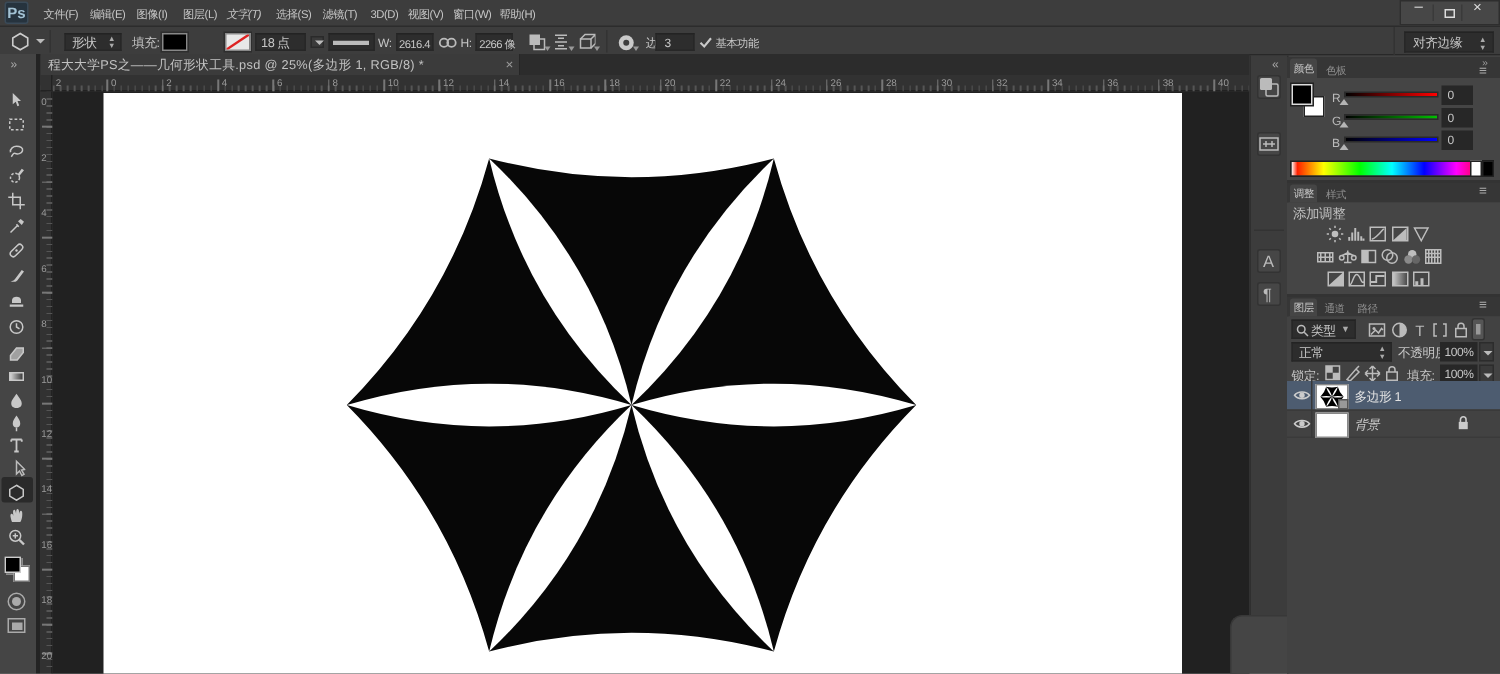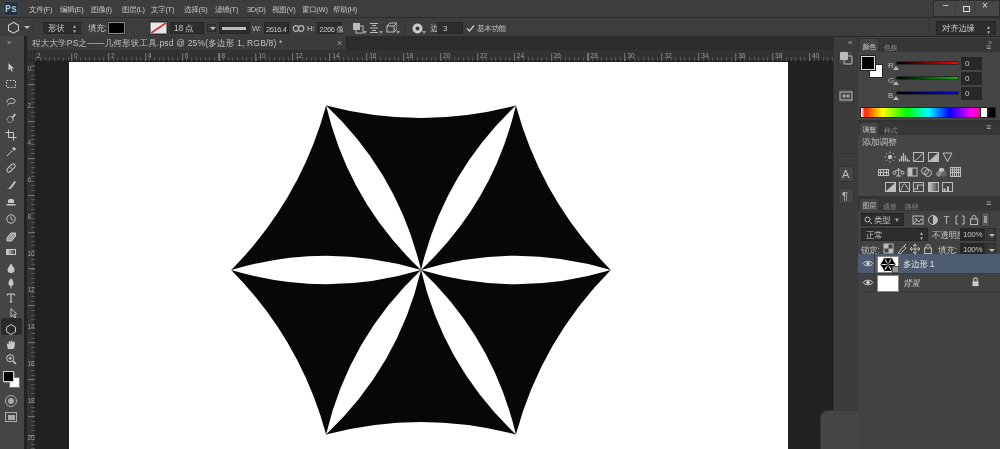--- a/index.html
+++ b/index.html
@@ -5,26 +5,26 @@
 div,span{position:absolute;}
 .t{color:#c6c6c6;font-size:8.5px;line-height:11px;white-space:nowrap;letter-spacing:-0.3px;}
 .m{color:#c6c6c6;font-size:7.5px;line-height:10px;white-space:nowrap;letter-spacing:-0.3px;}
 .dim{color:#8f8f8f;}
 .box{background:#2d2d2d;border:1px solid #272727;border-top-color:#232323;}
 .vbox{background:#272727;color:#c9c9c9;font-size:9px;line-height:12px;}
 .tri-ud{width:0;height:0;border-left:3px solid transparent;border-right:3px solid transparent;}
 
 </style></head><body>
 <div class="" style="left:0px;top:0px;width:1000px;height:18px;background:#3d3d3d;border-bottom:1px solid #2c2c2c;"></div>
-<div class="" style="left:3px;top:1px;width:16px;height:15px;background:#26333e;color:#a3c2d4;font-size:10px;font-weight:bold;text-align:center;line-height:15px;border-radius:2px;border:1px solid #3a4a58;font-family:Liberation Mono, monospace;">Ps</div>
+<div class="" style="left:3px;top:1px;width:16px;height:15px;background:#26333e;color:#a3c2d4;font-size:10px;font-weight:bold;text-align:center;line-height:15px;border-radius:2px;border:1px solid #3a4a58;">Ps</div>
 <span class="m" style="left:29px;top:4.5px;">文件(F)</span>
 <span class="m" style="left:60px;top:4.5px;">编辑(E)</span>
 <span class="m" style="left:91px;top:4.5px;">图像(I)</span>
 <span class="m" style="left:122px;top:4.5px;">图层(L)</span>
-<span class="m" style="left:151px;top:4.5px;">文字(T)</span>
+<span class="m" style="left:151px;top:4.5px;font-style:italic;">文字(T)</span>
 <span class="m" style="left:184px;top:4.5px;">选择(S)</span>
 <span class="m" style="left:215px;top:4.5px;">滤镜(T)</span>
 <span class="m" style="left:247px;top:4.5px;">3D(D)</span>
 <span class="m" style="left:272px;top:4.5px;">视图(V)</span>
 <span class="m" style="left:302px;top:4.5px;">窗口(W)</span>
 <span class="m" style="left:333px;top:4.5px;">帮助(H)</span>
 <div class="" style="left:933px;top:0px;width:67px;height:17px;background:#474747;border:1px solid #2e2e2e;"></div>
 <div class="" style="left:938px;top:3px;width:18px;height:11px;border-right:1px solid #3a3a3a;">
     <span style="left:5px;top:-4px;color:#ddd;font-size:10px;">–</span>
   </div>

